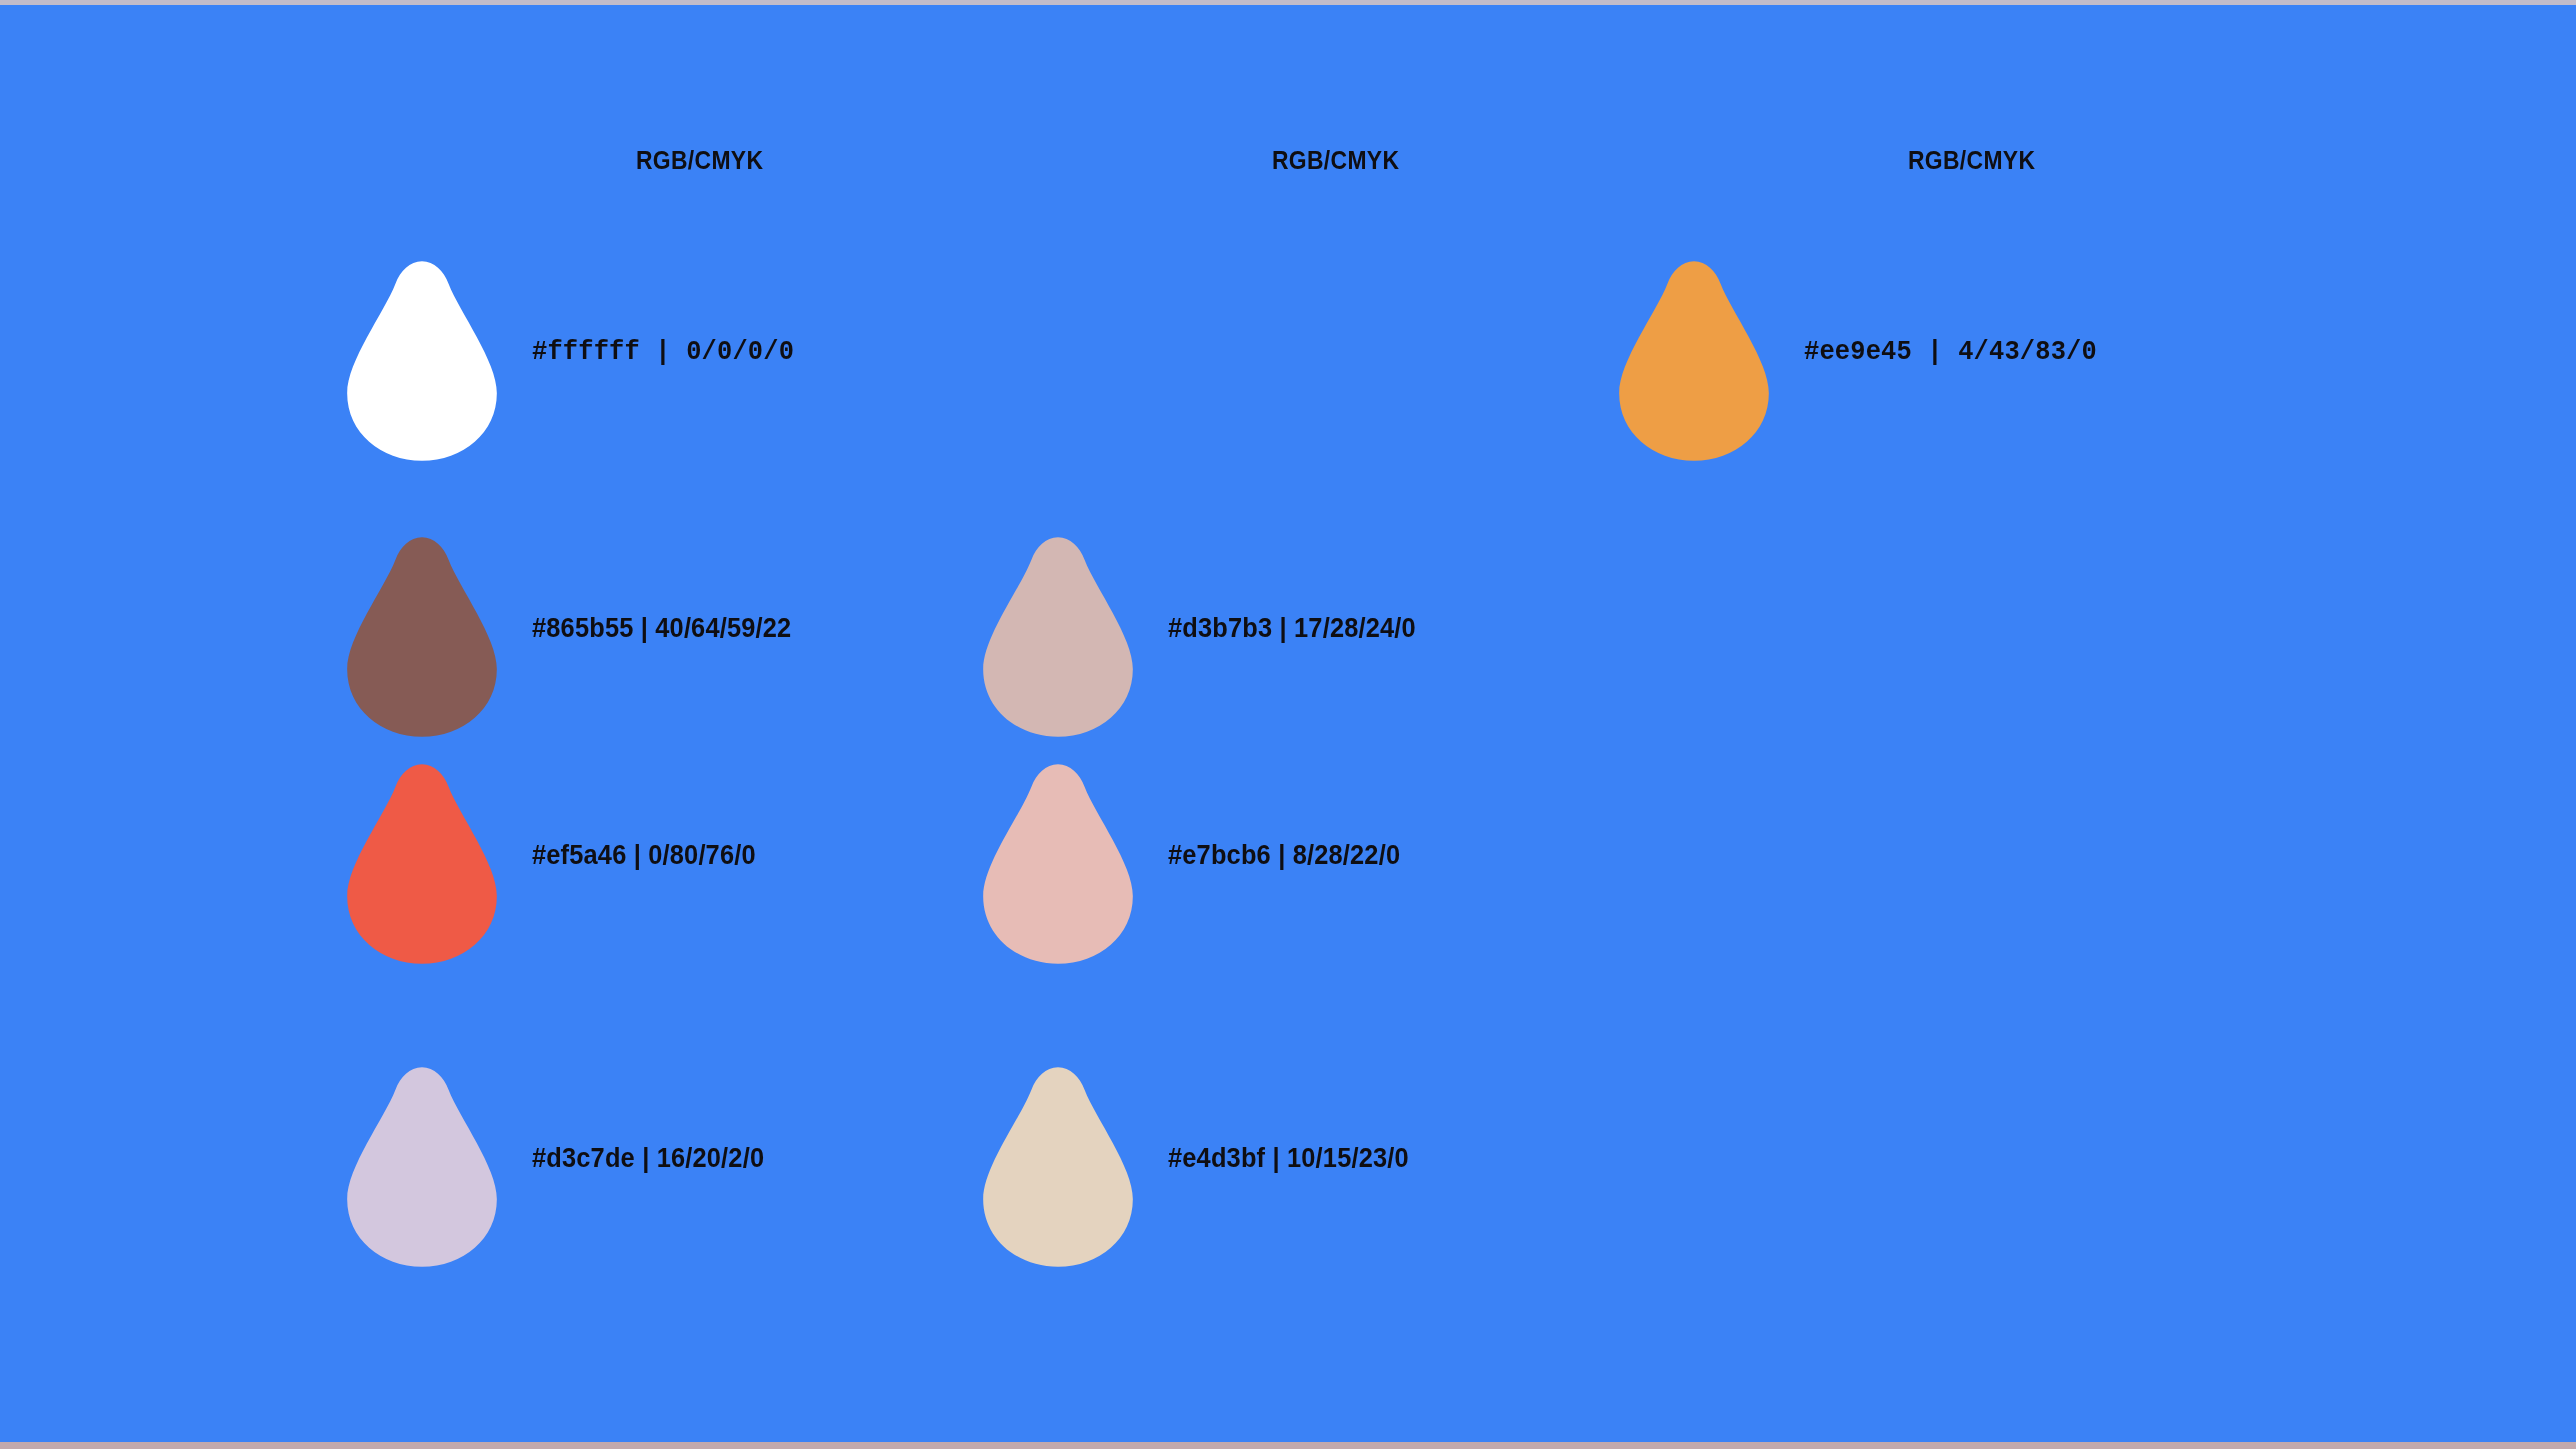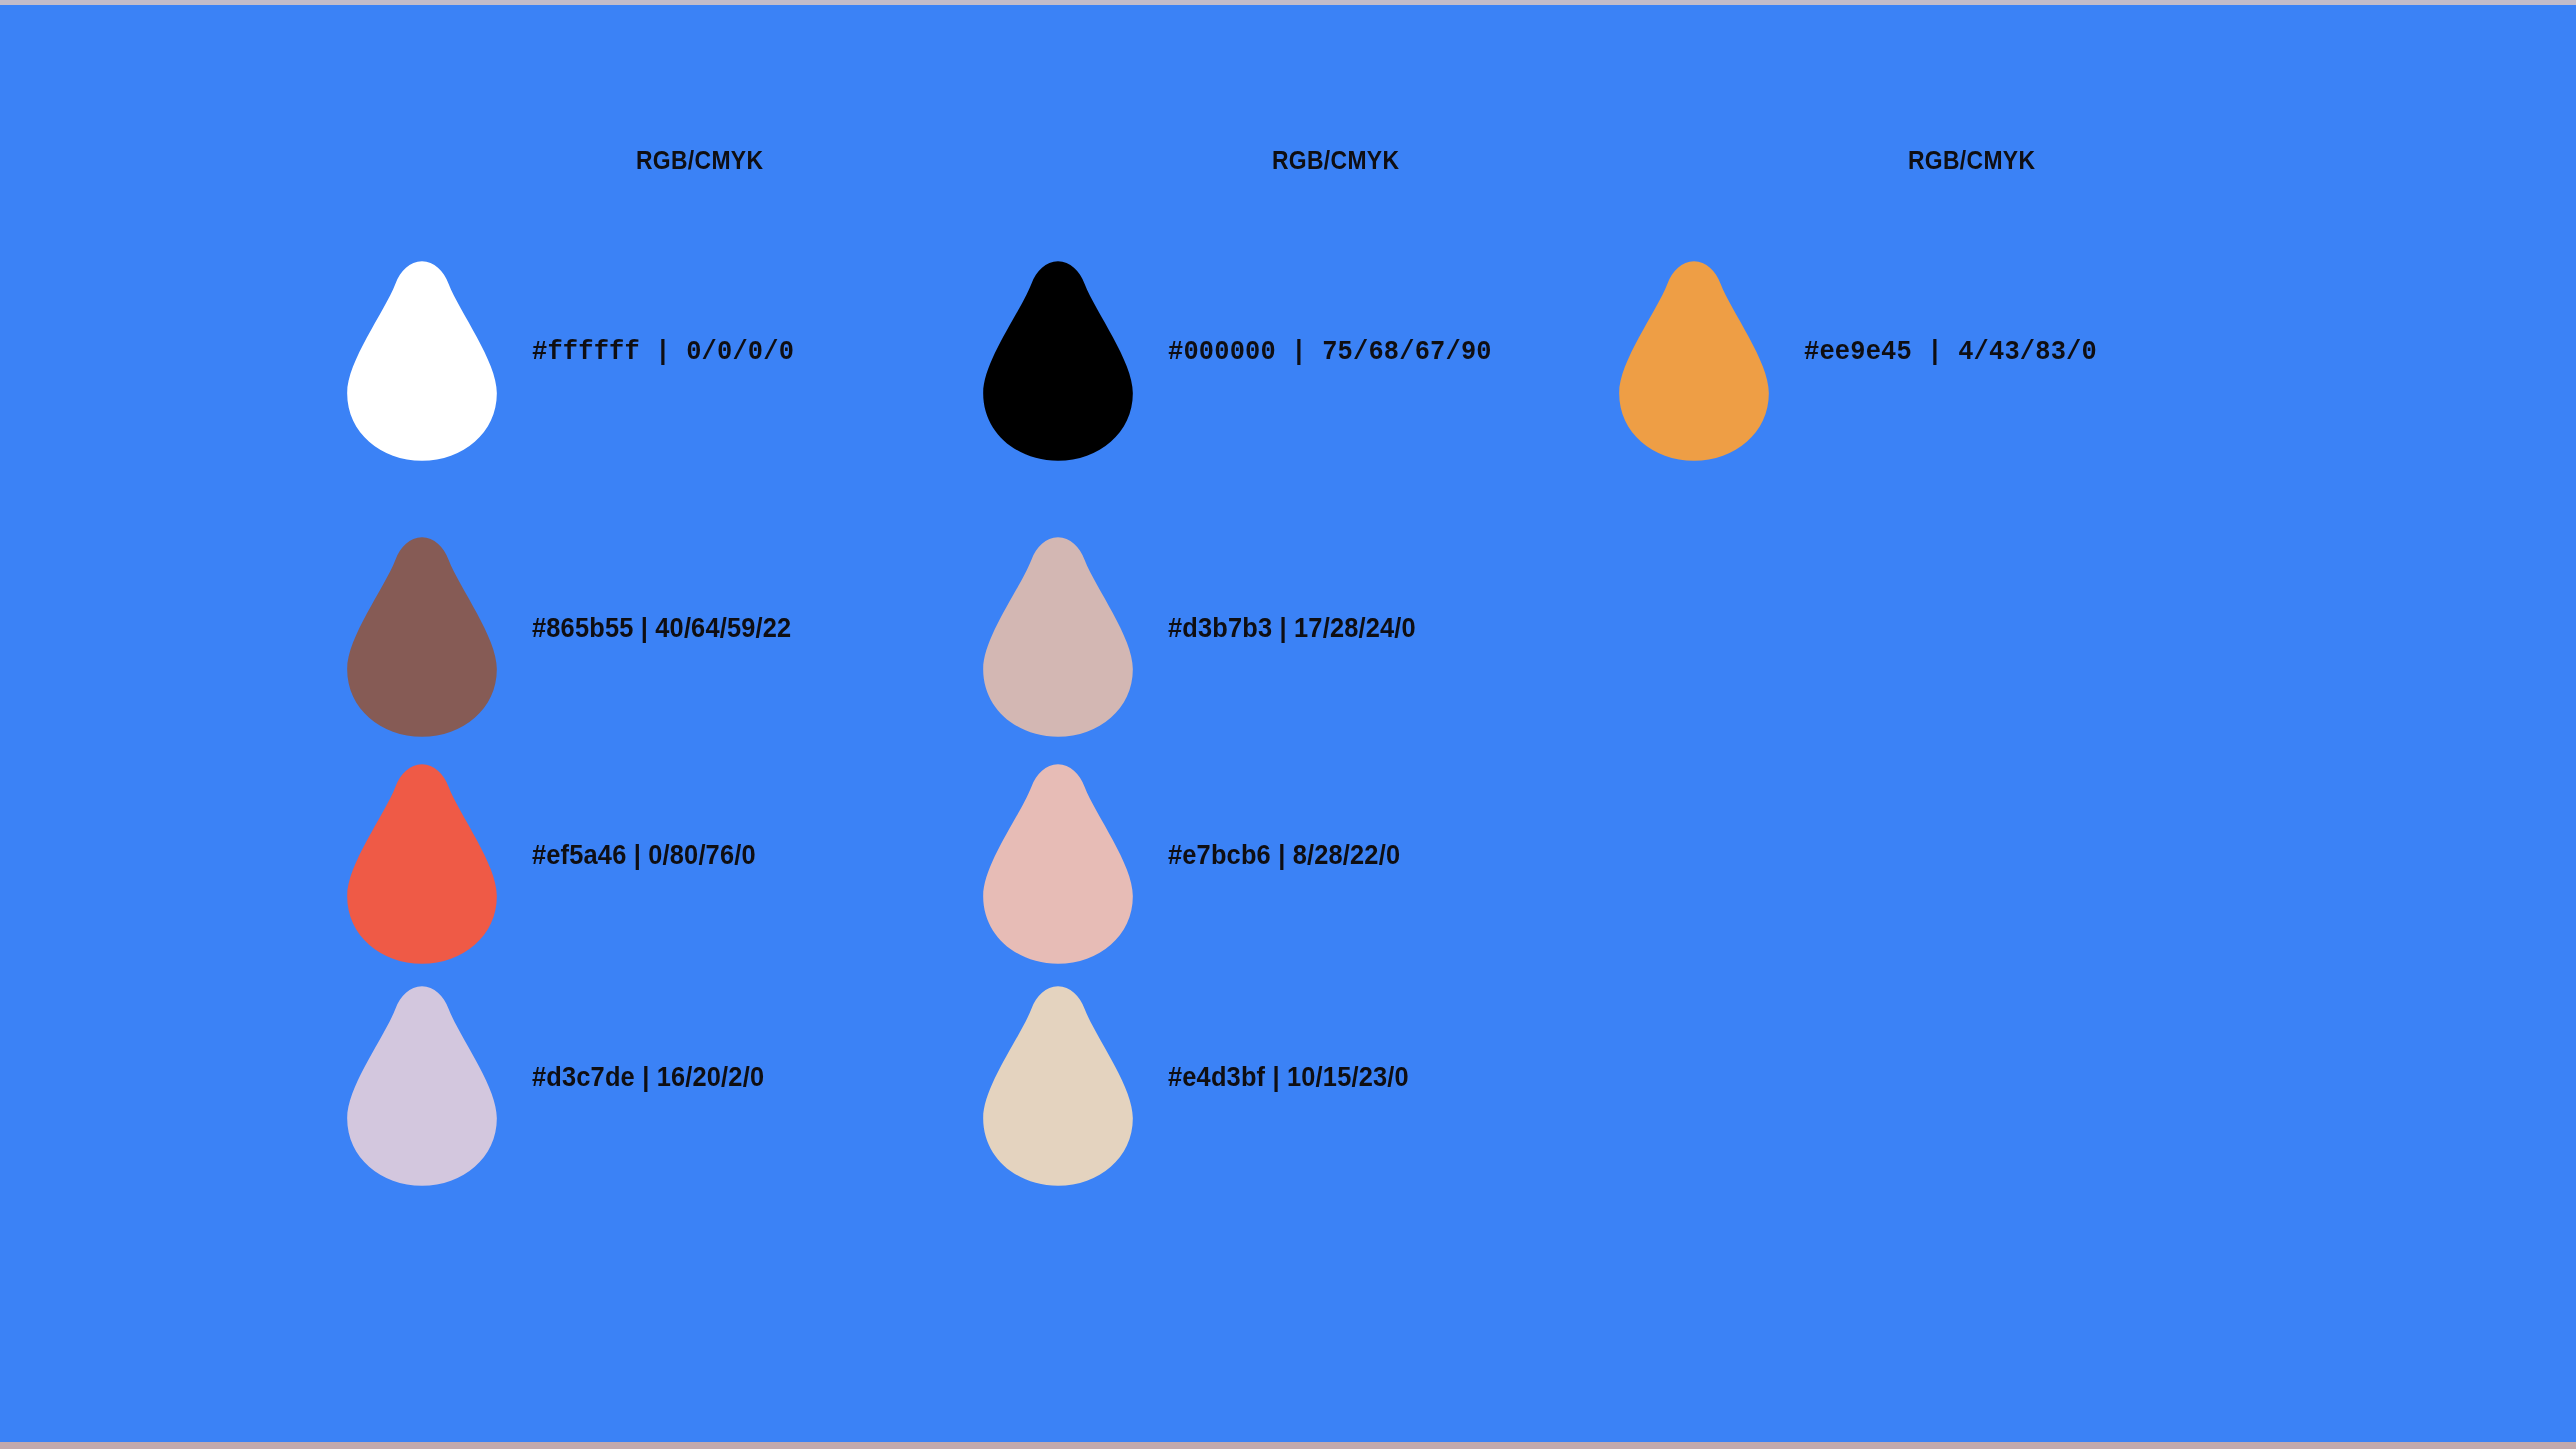--- a/index.html
+++ b/index.html
@@ -56,21 +56,21 @@
 
   .row {
     position:absolute;
     left:0;
     width:805px;
     height:250px;
   }
   .row-0 { top:258px;font-family:Liberation Mono, monospace; }
   .row-1 { top:534px; }
   .row-2 { top:761px; }
-  .row-3 { top:983px; }
+  .row-3 { top:1064px; }
 
   .drop-wrap {
     position:absolute;
     left:81px;
     top:0;
     width:150px;
     height:206px;
   }
   .drop-svg { display:block; width:150px; height:206px; }
 
@@ -132,28 +132,20 @@
             <path d="M93 4 C108 4 120 16 126 32 C140 68 186 128 186 168 C186 217 144 252 93 252 C42 252 0 217 0 168 C0 128 46 68 60 32 C66 16 78 4 93 4 Z" fill="#d3c7de"></path>
           </svg>
         </div>
         <div class="swatch-label" style="color: rgb(15, 14, 18);">#d3c7de | 16/20/2/0</div>
       </div>
     </div>
 
     <div class="column col-2">
       <div class="col-header" style="color: rgb(15, 14, 18);">RGB/CMYK</div>
 
-      <div class="row row-0">
-        <div class="drop-wrap">
-          <svg class="drop-svg" viewBox="0 0 186 256">
-            <path d="M93 4 C108 4 120 16 126 32 C140 68 186 128 186 168 C186 217 144 252 93 252 C42 252 0 217 0 168 C0 128 46 68 60 32 C66 16 78 4 93 4 Z" fill="#000000"></path>
-          </svg>
-        </div>
-        <div class="swatch-label" style="color: rgb(15, 14, 18);">#000000 | 75/68/67/90</div>
-      </div>
 
       <div class="row row-1">
         <div class="drop-wrap">
           <svg class="drop-svg" viewBox="0 0 186 256">
             <path d="M93 4 C108 4 120 16 126 32 C140 68 186 128 186 168 C186 217 144 252 93 252 C42 252 0 217 0 168 C0 128 46 68 60 32 C66 16 78 4 93 4 Z" fill="#d3b7b3"></path>
           </svg>
         </div>
         <div class="swatch-label" style="color: rgb(15, 14, 18);">#d3b7b3 | 17/28/24/0</div>
       </div>
 

